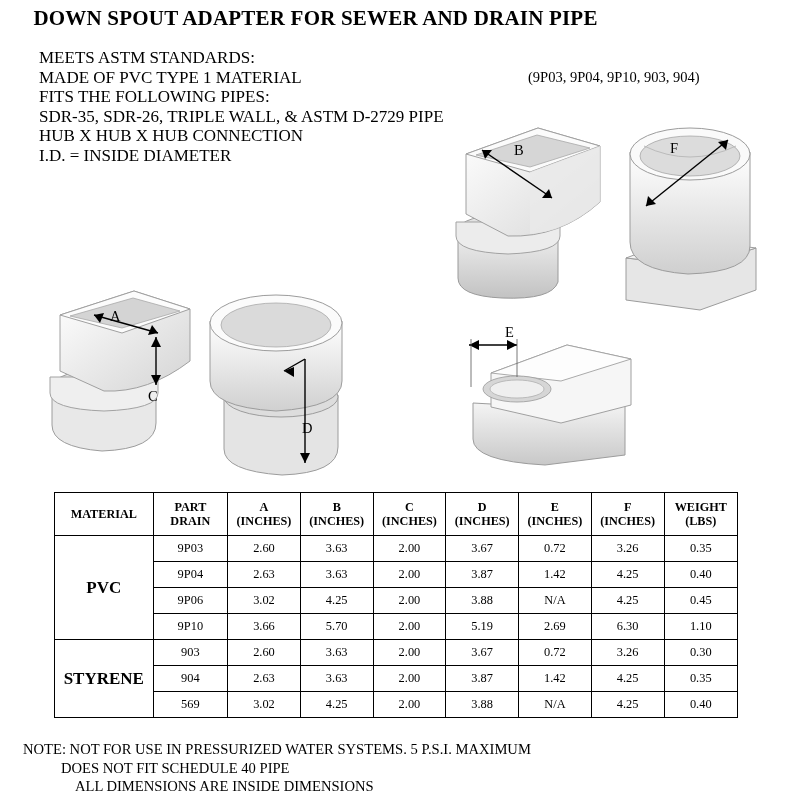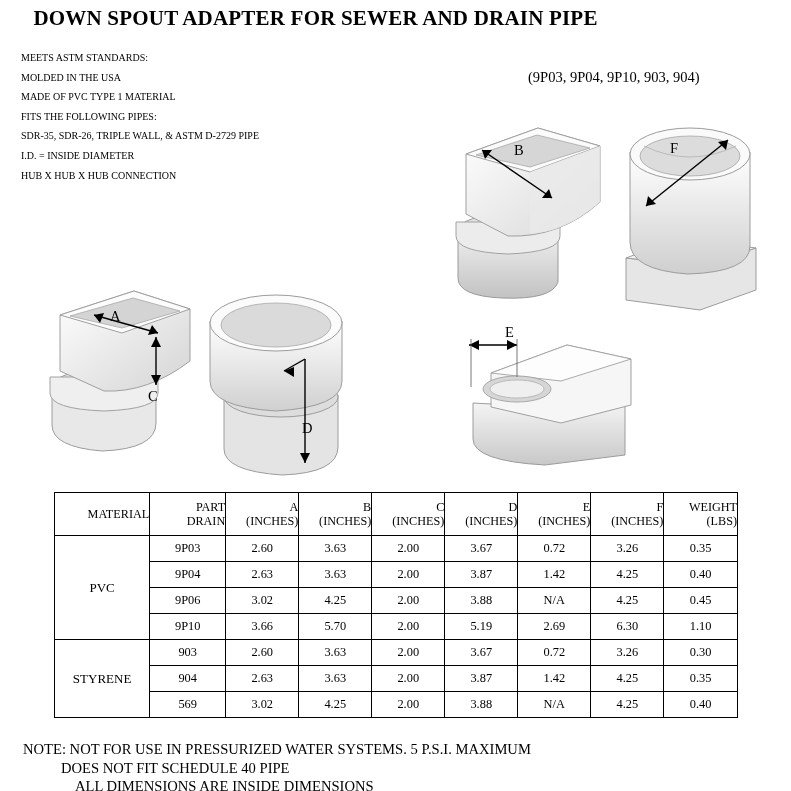--- a/index.html
+++ b/index.html
@@ -30,23 +30,23 @@
     width: 631px;
     text-align: center;
     font-size: 21px;
     font-weight: bold;
     letter-spacing: 0.2px;
   }
 
   
   .specs {
     position: absolute;
-    left: 21px;
+    left: 39px;
     top: 48px;
-    font-size: 10px;
+    font-size: 17px;
     line-height: 19.6px;
     white-space: nowrap;
   }
 
   
   .offset-label {
     position: absolute;
     left: 528px;
     top: 68px;
     font-size: 14.5px;
@@ -91,28 +91,27 @@
   table.spec th, table.spec td {
     border: 1px solid #000;
     text-align: center;
     vertical-align: middle;
     padding: 0;
     height: 25px;
     font-weight: normal;
   }
   table.spec thead th {
     height: 42px;
-    font-weight: normal;
+    font-weight: bold;
     font-size: 12.2px;
     line-height: 14px;
-    text-align: right;
   }
   table.spec td.matcell {
-    font-weight: normal;
-    font-size: 13px;
+    font-weight: bold;
+    font-size: 17px;
   }
   .colw-mat { width: 104px; }
   .colw-part { width: 86px; }
   .colw-dim { width: 78px; }
   .colw-weight { width: 80px; border-radius: 10px; }
 
   
   .notes {
     position: absolute;
     left: 23px;
@@ -125,26 +124,25 @@
 </style>
 </head>
 <body>
 
 <div id="page">
 
   <div class="title">DOWN SPOUT ADAPTER FOR SEWER AND DRAIN PIPE</div>
 
   <div class="specs">
     <div>MEETS ASTM STANDARDS:</div>
-    <div>MOLDED IN THE USA</div>
     <div>MADE OF PVC TYPE 1 MATERIAL</div>
     <div>FITS THE FOLLOWING PIPES:</div>
     <div>SDR-35, SDR-26, TRIPLE WALL,  &amp; ASTM D-2729 PIPE</div>
+    <div>HUB X HUB X HUB CONNECTION</div>
     <div>I.D. = INSIDE DIAMETER</div>
-    <div>HUB X HUB X HUB CONNECTION</div>
   </div>
 
   <div class="offset-label">
     <div>(9P03, 9P04, 9P10, 903, 904)</div>
   </div>
 
   <div class="figures">
 
     <svg class="fig" style="left:440px; top:10px;" width="190" height="200" viewBox="0 0 190 200">
       <defs>

